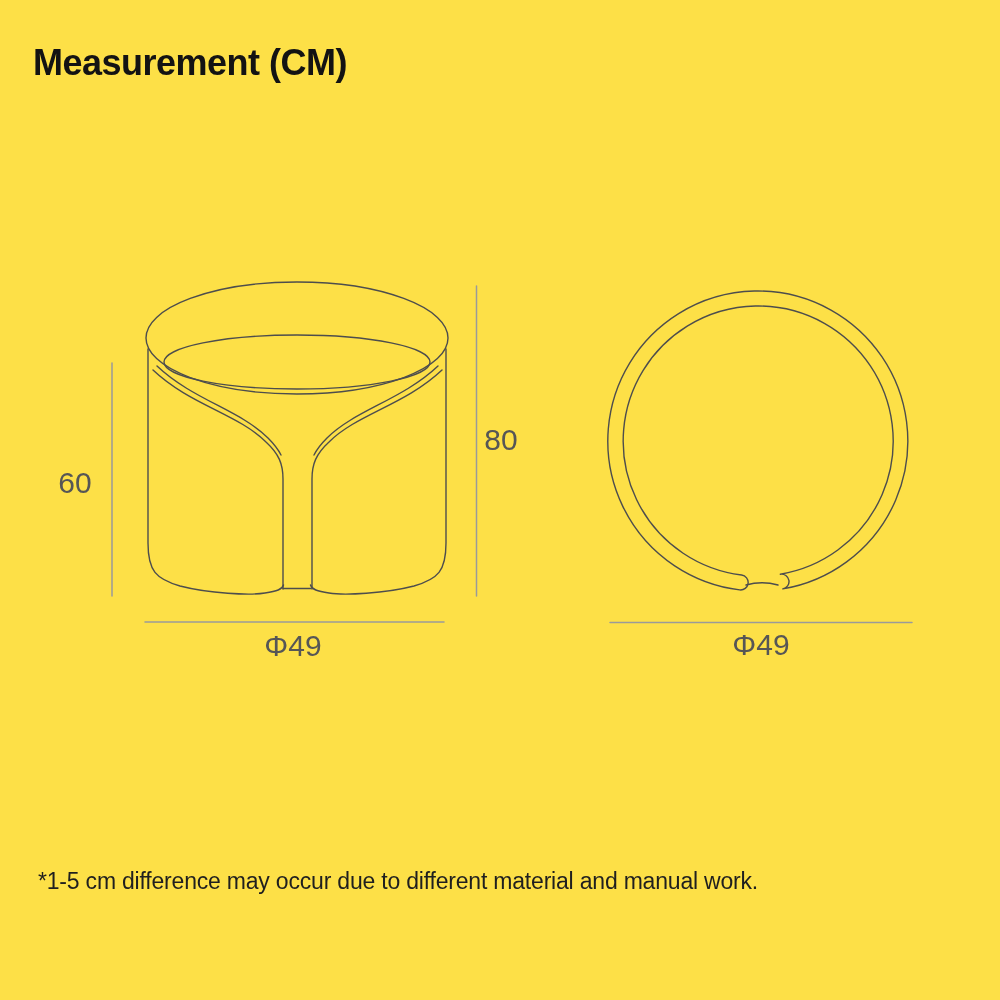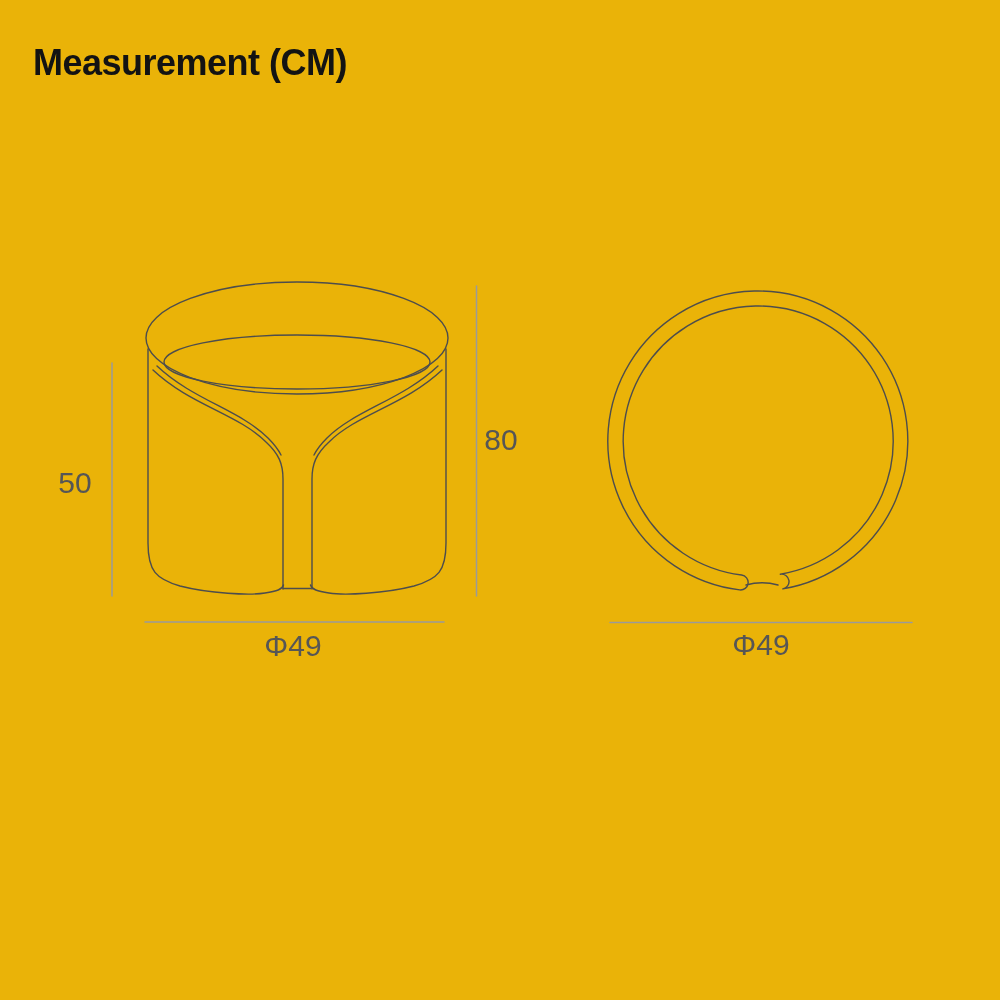--- a/index.html
+++ b/index.html
@@ -5,21 +5,21 @@
   html, body {
     margin: 0;
     padding: 0;
     background: #ffffff;
     font-family: "Liberation Sans", "DejaVu Sans", sans-serif;
   }
   .canvas {
     position: relative;
     width: 1000px;
     height: 1000px;
-    background: #eab308;
+    background: #fde047;
     overflow: hidden;
   }
   .page-title {
     position: absolute;
     left: 33px;
     top: 42px;
     font-size: 36px;
     font-weight: bold;
     letter-spacing: -0.5px;
     color: #131313;
@@ -108,19 +108,20 @@
     </g>
 
     <g stroke="#9a9a9a" stroke-width="1.5">
       <path d="M 112 363 L 112 596"></path>
       <path d="M 476.5 286 L 476.5 596"></path>
       <path d="M 145 622 L 444 622"></path>
       <path d="M 610 622.5 L 912 622.5"></path>
     </g>
   </svg>
 
-  <div class="dim-label l40">50</div>
+  <div class="dim-label l40">60</div>
   <div class="dim-label l50">80</div>
   <div class="dim-label lphi-left">Φ49</div>
   <div class="dim-label lphi-right">Φ49</div>
 
+  <p class="footnote">*1-5 cm difference may occur due to different material and manual work.</p>
 
 </div>
 
 </body></html>

